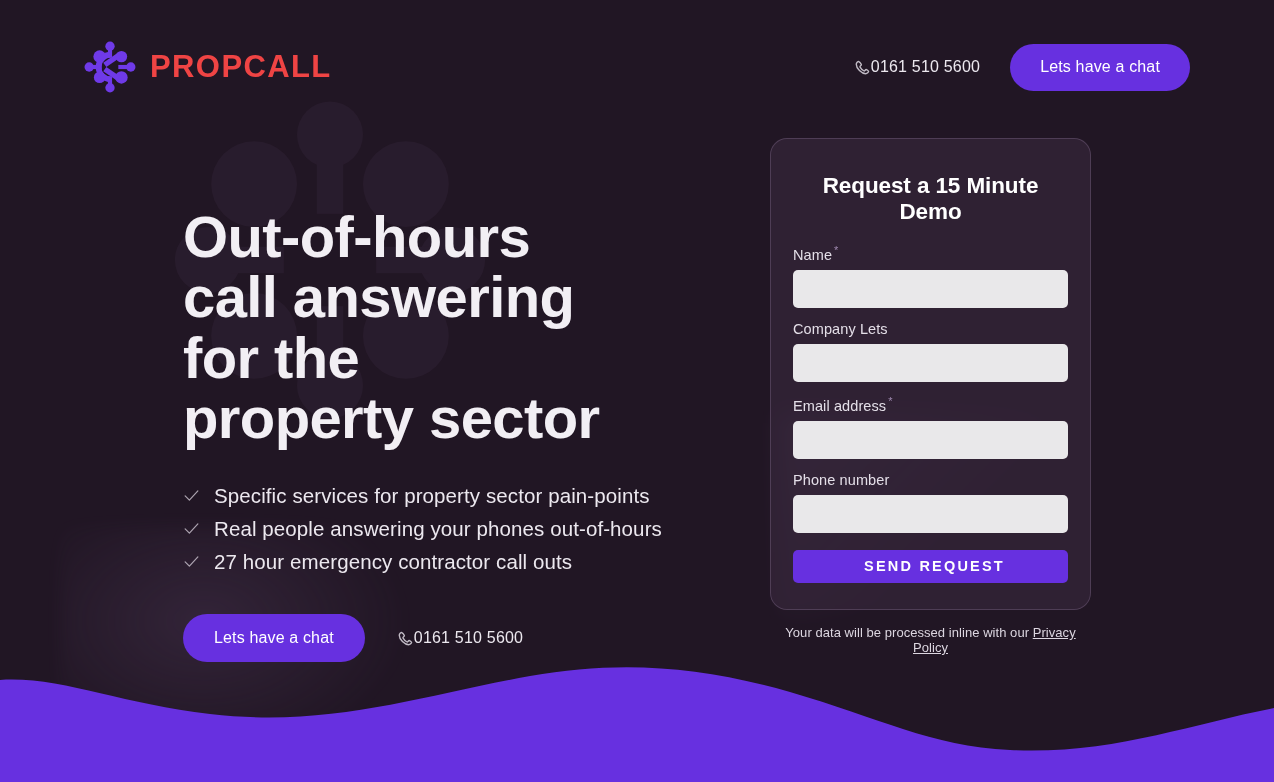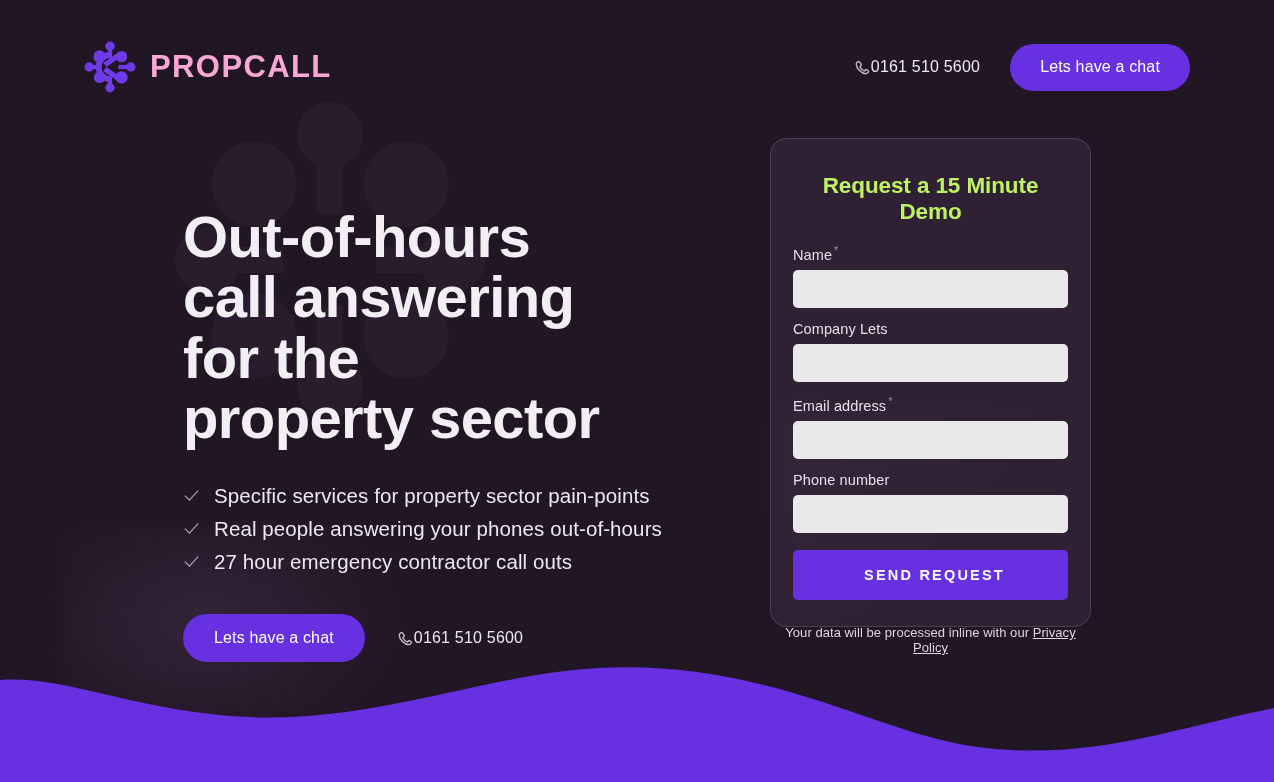--- a/index.html
+++ b/index.html
@@ -78,21 +78,21 @@
     left: 0; right: 0; top: 0;
     height: 134px;
     display: flex;
     align-items: center;
     padding: 0 84px;
     z-index: 6;
   }
   .brand { display: flex; align-items: center; gap: 14px; }
   .brand-mark { width: 52px; height: 52px; display: block; }
   .brand-name {
-    color: #f9a8d4;
+    color: #ef4444;
     font-size: 31px;
     font-weight: 700;
     letter-spacing: 1.4px;
   }
   .header-right {
     margin-left: auto;
     display: flex;
     align-items: center;
     gap: 30px;
   }
@@ -168,21 +168,21 @@
     left: 770px; top: 138px;
     width: 321px;
     padding: 34px 22px 26px;
     border-radius: 17px;
     background: rgba(56,41,62,.62);
     border: 1px solid rgba(152,128,164,.30);
     backdrop-filter: blur(2px);
     z-index: 5;
   }
   .form-title {
-    color: #bef264;
+    color: #ffffff;
     font-size: 22.5px;
     font-weight: 700;
     text-align: center;
     letter-spacing: -0.1px;
     margin-bottom: 19px;
   }
   .field { margin-bottom: 13px; }
   .field-label {
     display: block;
     color: #e4dfe8;
@@ -205,21 +205,21 @@
     background: #e9e8ea;
     font-family: inherit;
     font-size: 14px;
     color: #222;
     padding: 0 11px;
     outline: none;
   }
   .submit-btn {
     display: block;
     width: 100%;
-    height: 50px;
+    height: 33px;
     margin-top: 17px;
     border: none;
     border-radius: 5px;
     background: #6730e0;
     color: #ffffff;
     font-family: inherit;
     font-size: 14.5px;
     font-weight: 700;
     letter-spacing: 2.2px;
     cursor: pointer;

